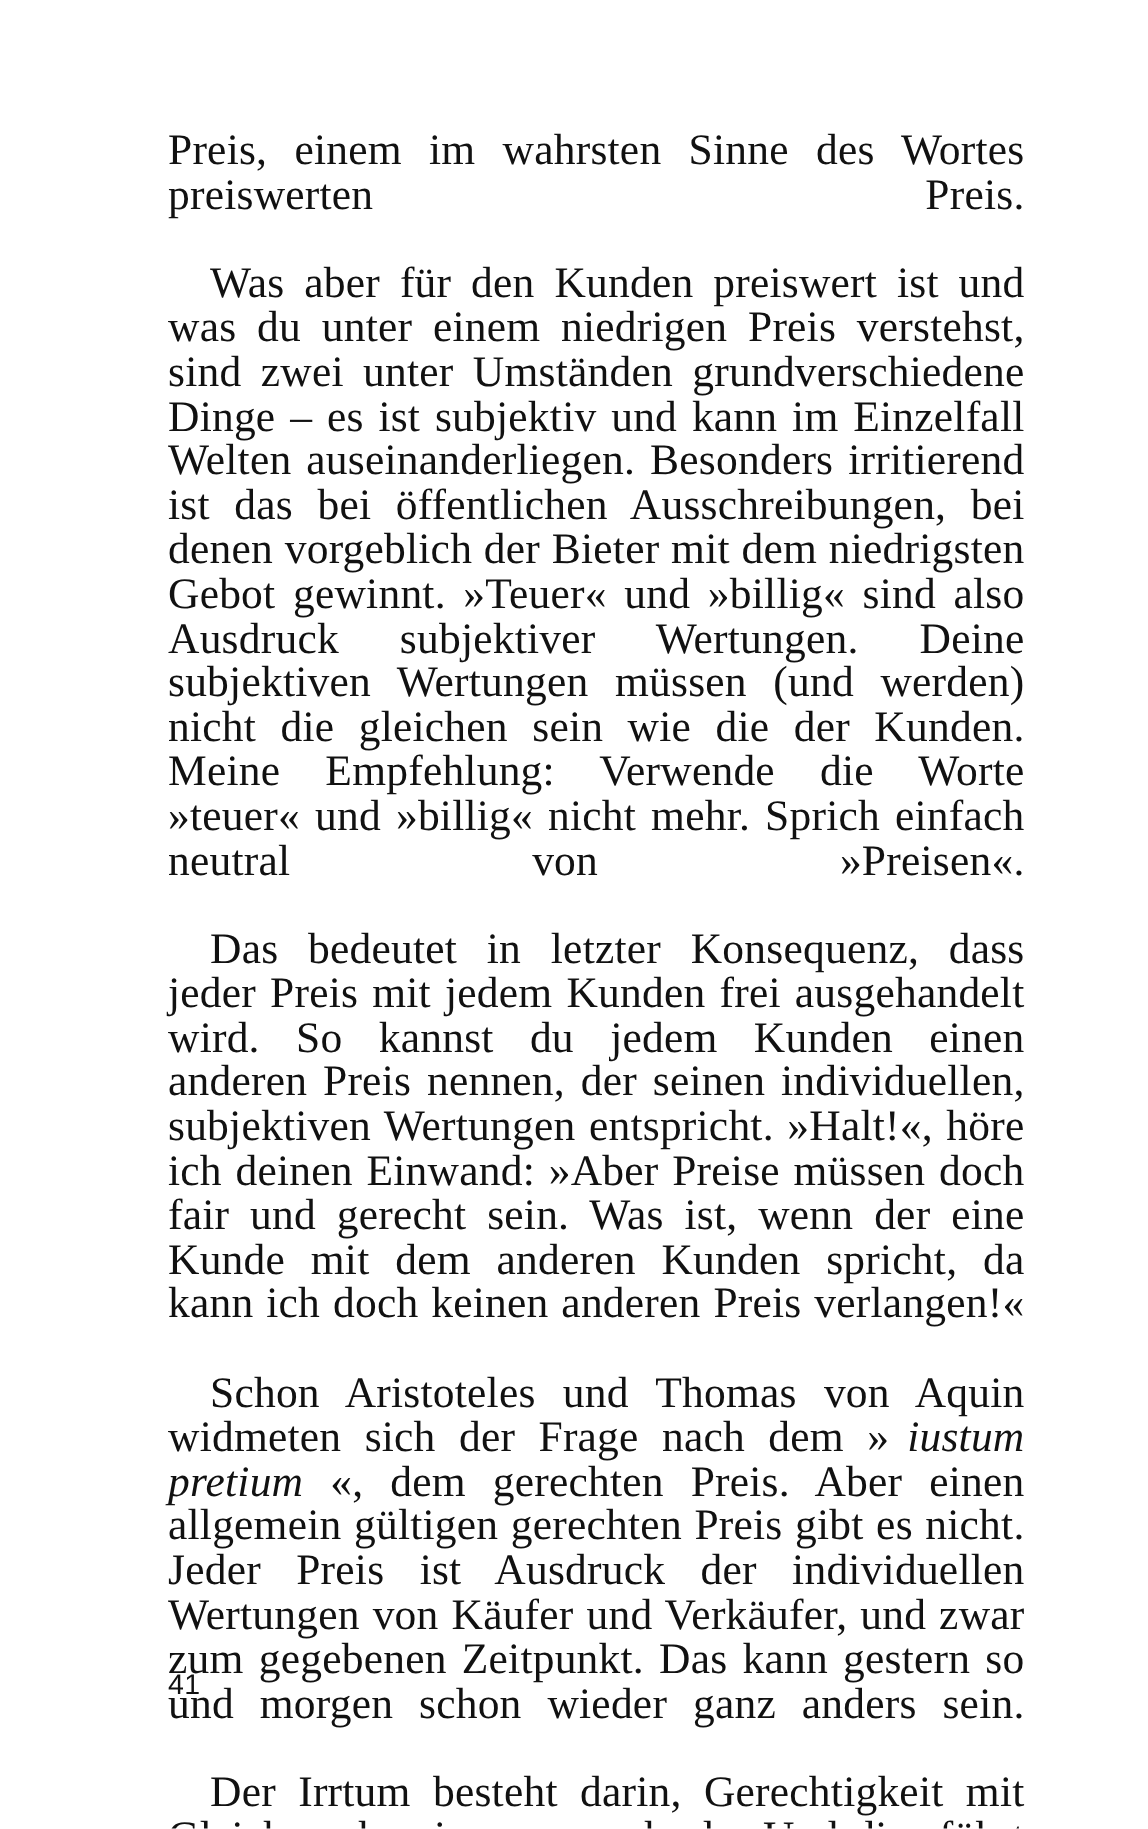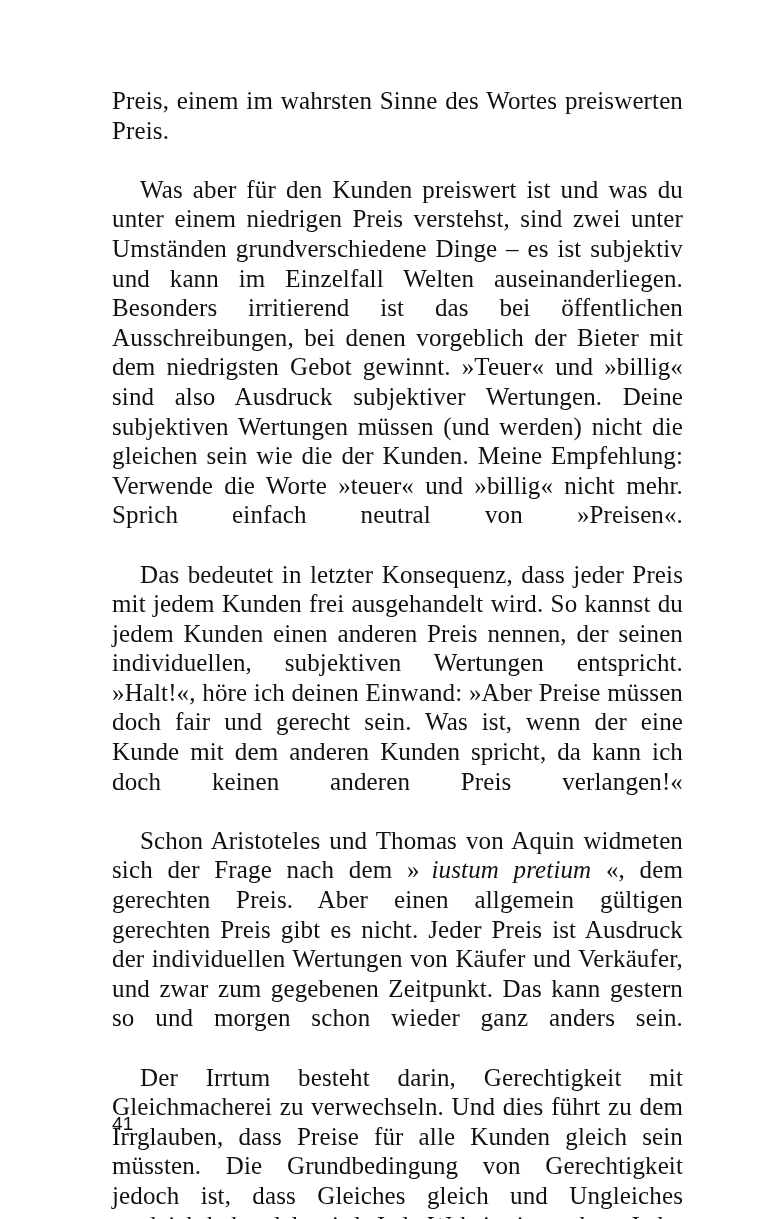--- a/index.html
+++ b/index.html
@@ -26,21 +26,21 @@
 
   .text-block {
     position: absolute;
     left: 112px;
     top: 86px;
     width: 571px;
   }
 
   .para {
     margin: 0;
-    font-size: 25px;
+    font-size: 29px;
     line-height: 29.6px;
     text-align: justify;
     text-justify: inter-word;
     hyphens: manual;
     -webkit-hyphens: manual;
     letter-spacing: 0.005em;
     word-spacing: 0.005em;
     color: #111111;
   }
 

